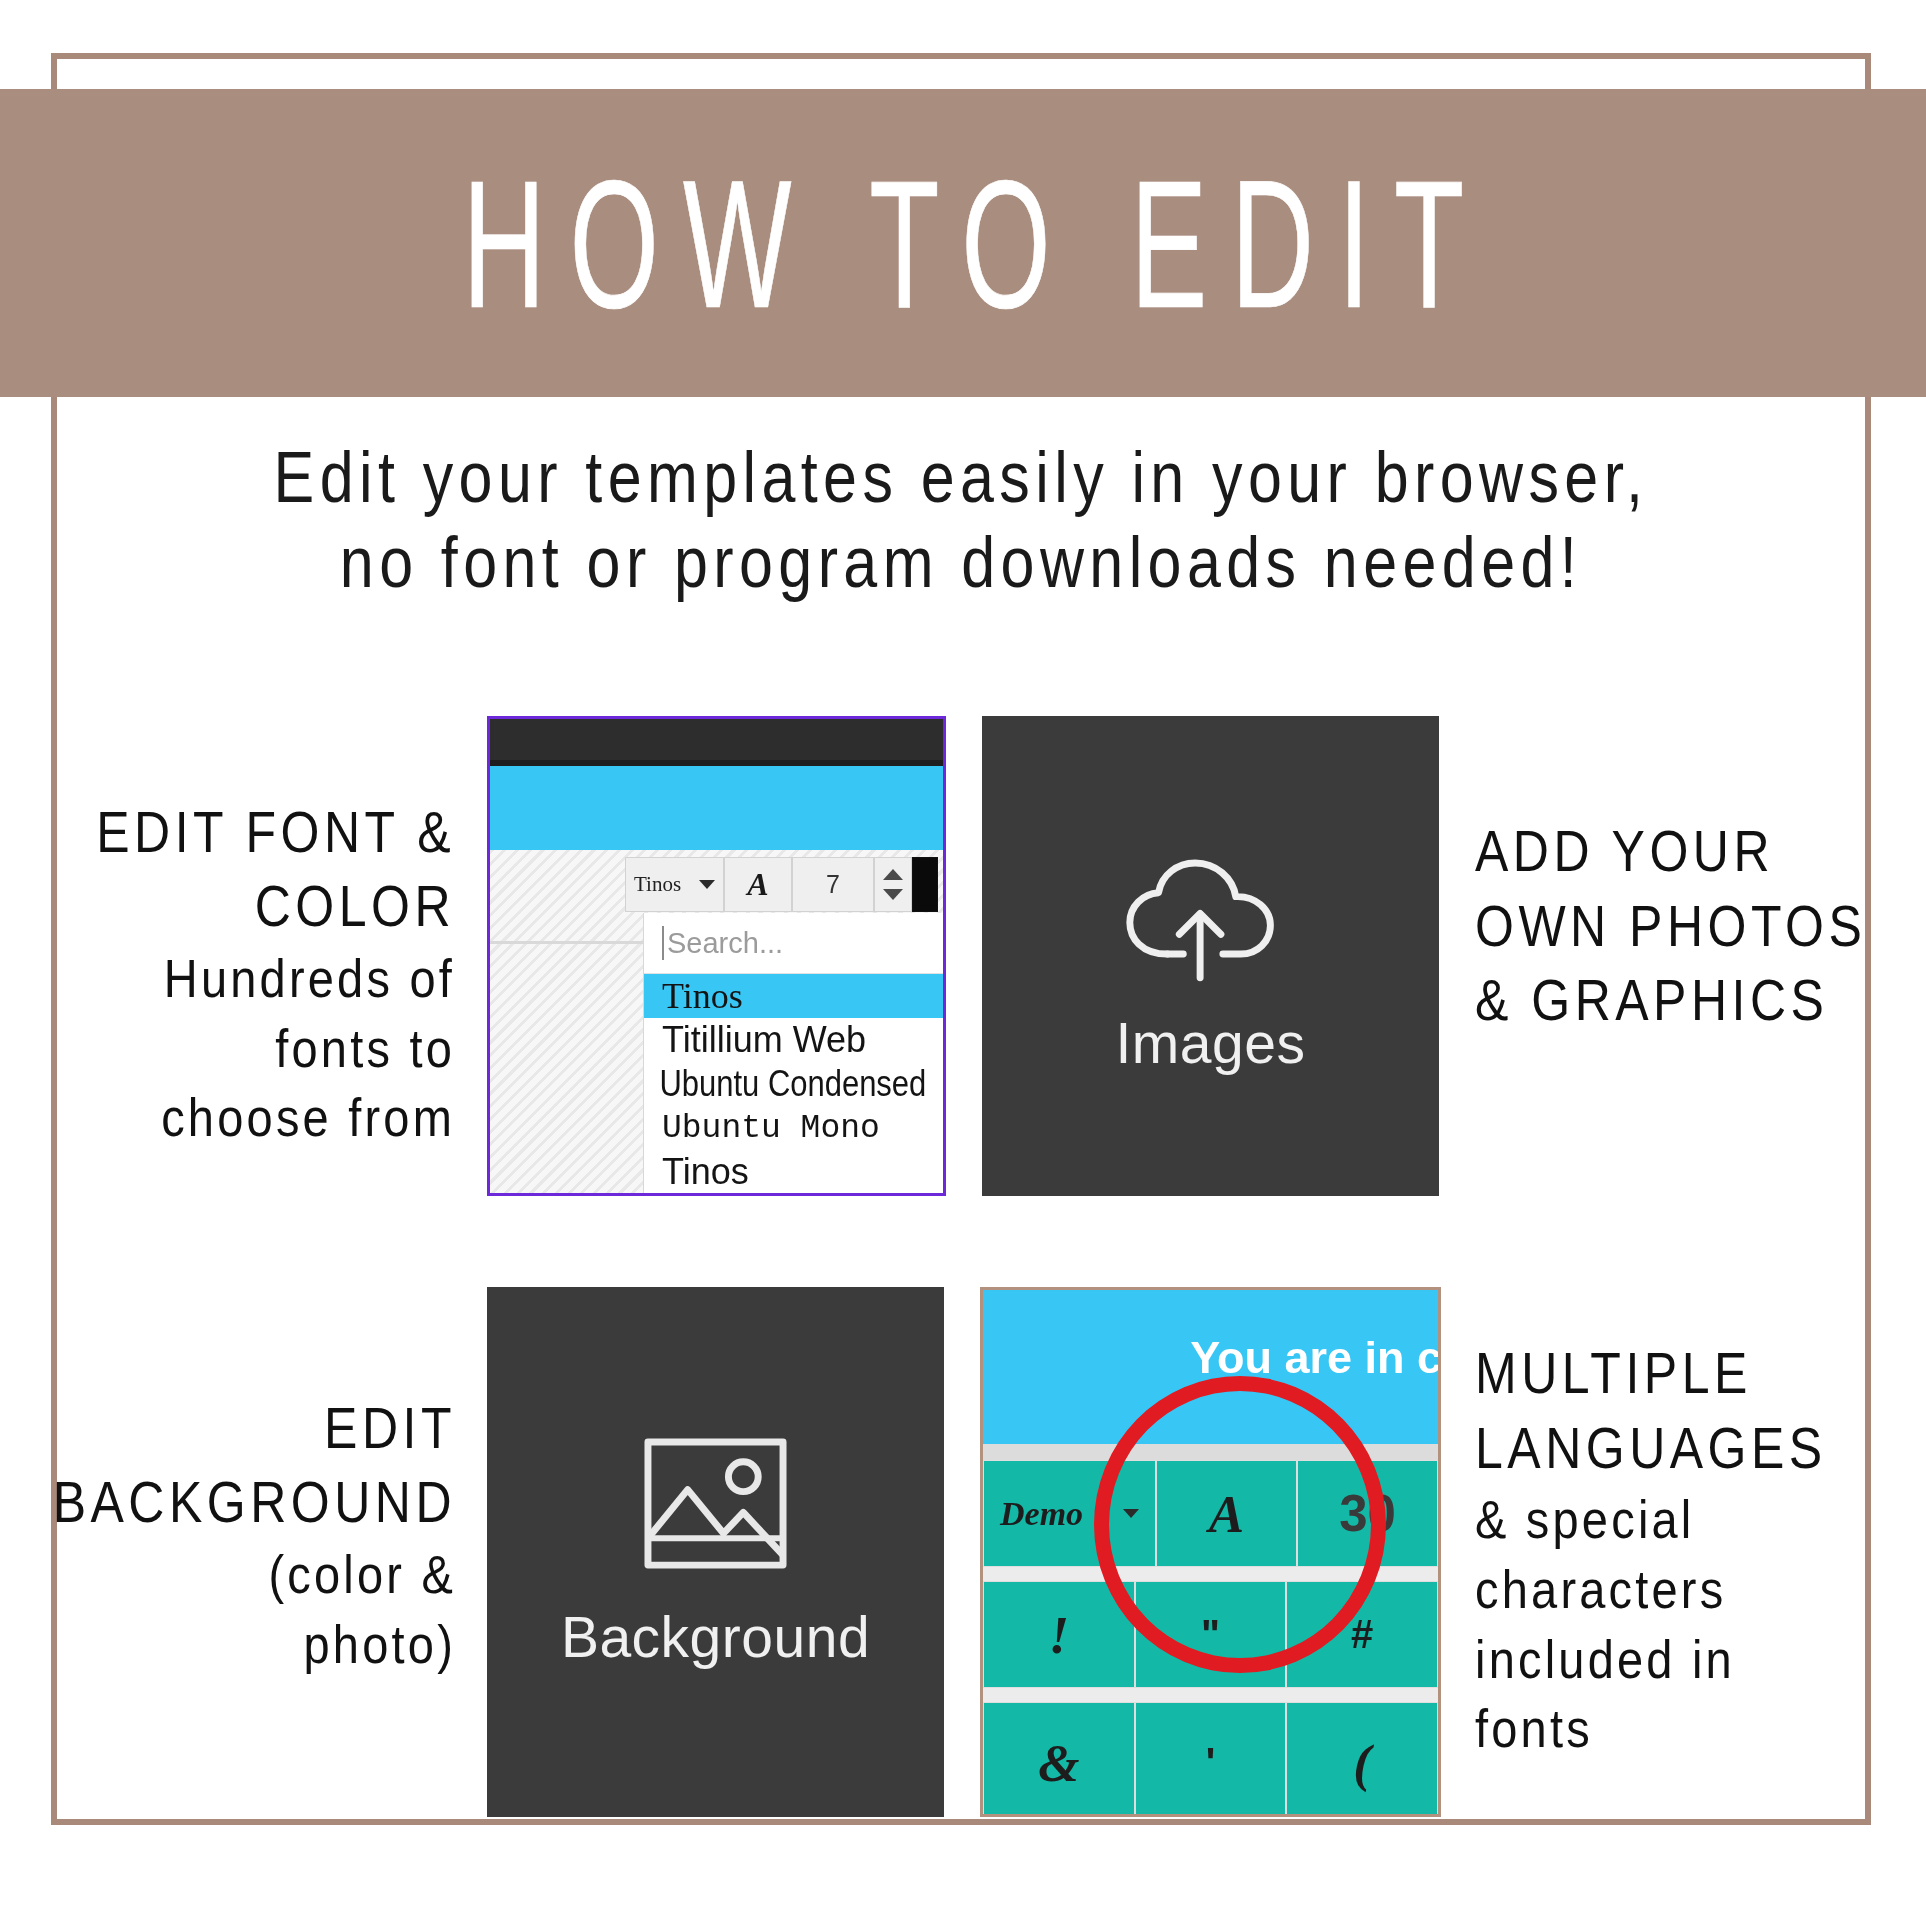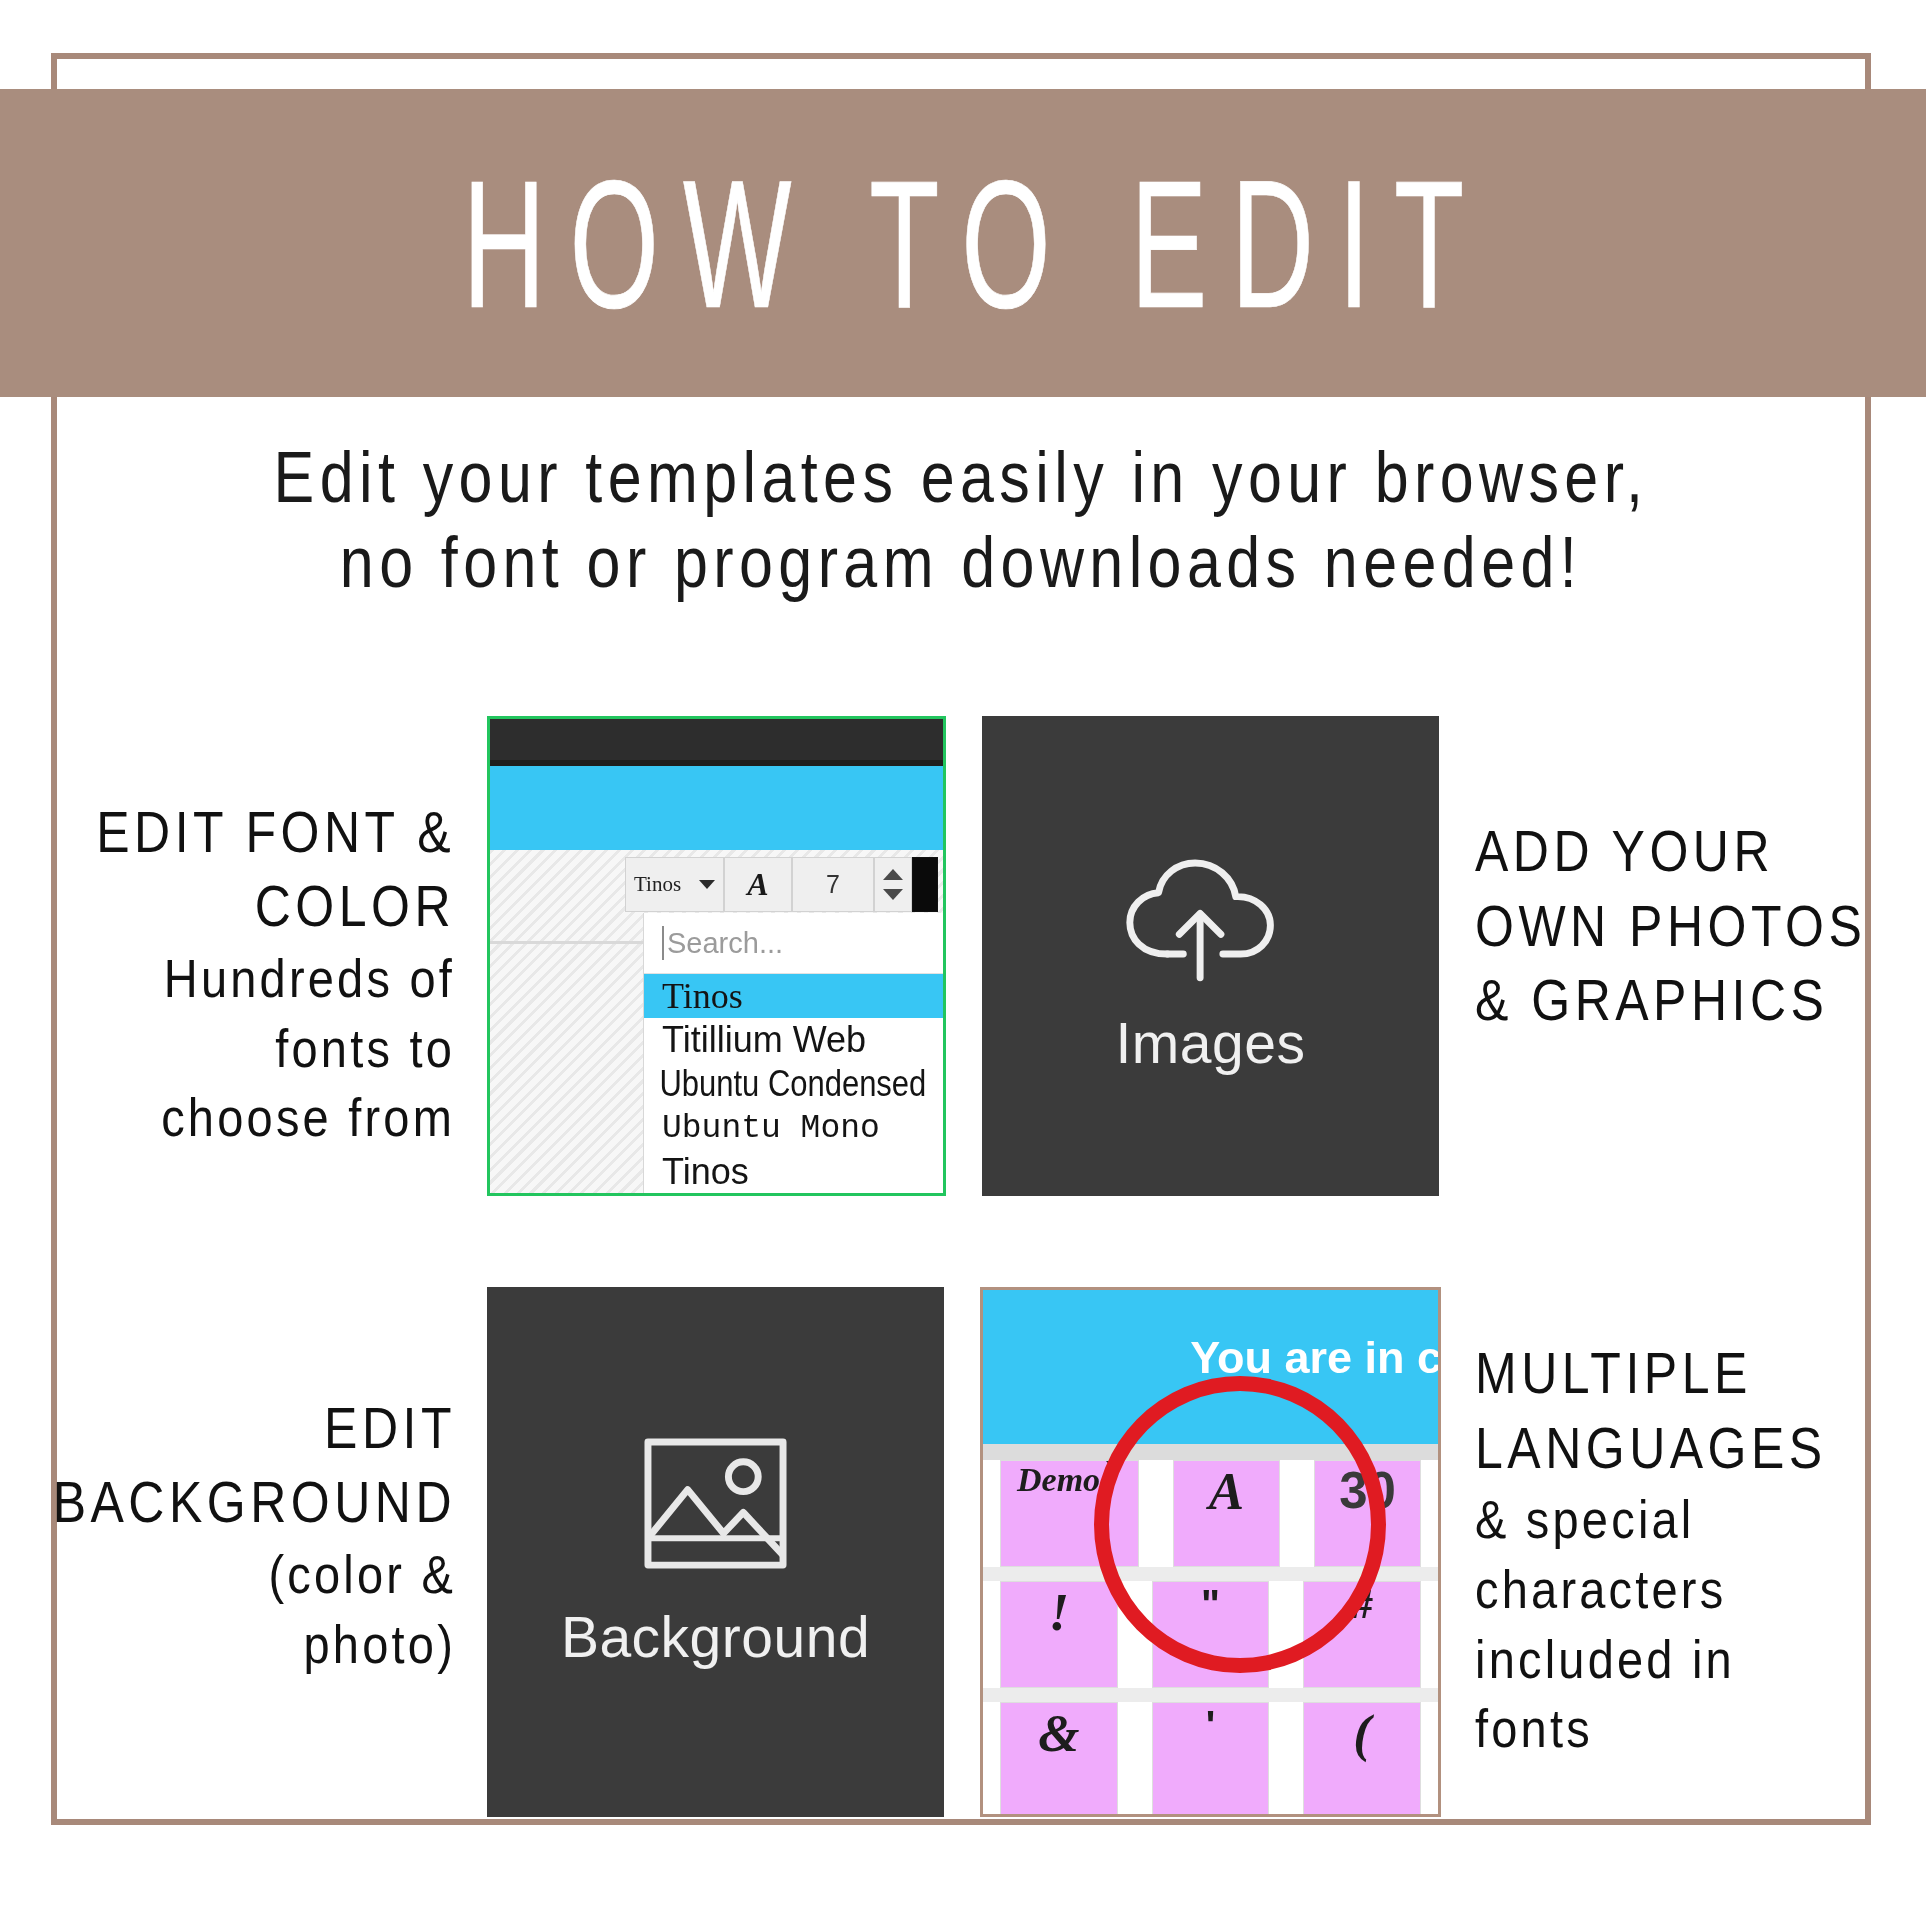--- a/index.html
+++ b/index.html
@@ -70,21 +70,21 @@
   }
   .align-right{text-align:right;}
   .align-left{text-align:left;}
 
   
   .panel{position:absolute;box-sizing:border-box;overflow:hidden;}
 
   
   #font-panel{
     left:487px;top:716px;width:459px;height:480px;
-    border:3px solid #22c55e;background:#fff;
+    border:3px solid #6d28d9;background:#fff;
   }
   #fp-titlebar{position:absolute;left:0;top:0;width:100%;height:41px;background:#2d2d2d;}
   #fp-titlebar-shadow{position:absolute;left:0;top:41px;width:100%;height:6px;background:#1e1e1e;}
   #fp-blue{position:absolute;left:0;top:47px;width:100%;height:84px;background:#38c6f4;}
   #fp-canvas{
     position:absolute;left:0;top:131px;width:100%;bottom:0;
     background:
       repeating-linear-gradient(135deg,
         #e8e8e8 0px,#e8e8e8 3px,#f7f7f7 3px,#f7f7f7 9px);
   }
@@ -147,22 +147,22 @@
   #kb-blue{position:absolute;left:0;top:0;width:100%;height:154px;background:#38c6f4;}
   #kb-blue-text{
     position:absolute;right:-4px;top:42px;color:#fff;
     font-family:"Liberation Sans",sans-serif;font-size:45px;white-space:nowrap;
   }
   #kb-sep{position:absolute;left:0;top:154px;width:100%;height:16px;background:#dcdcdc;}
   #kb-rows{position:absolute;left:0;top:170px;width:100%;bottom:0;}
   .kb-row{display:flex;height:121px;border-bottom:14px solid #ececec;box-sizing:border-box;}
   .kb-row:last-child{border-bottom:none;}
   .kb-key{
-    flex:1;margin:0 17px;background:#f0abfc;border:1px solid #dedede;
-    display:flex;align-items:flex-start;justify-content:center;box-sizing:border-box;
+    flex:1;margin:0 0;background:#14b8a6;border:1px solid #dedede;
+    display:flex;align-items:center;justify-content:center;box-sizing:border-box;
   }
   .kb-key span{font-family:"Liberation Serif",serif;font-style:italic;font-size:53px;color:#1d1d1d;}
   .kb-key.small span{font-size:40px;font-style:normal;font-family:"Liberation Sans",sans-serif;}
   .kb-key.demo{justify-content:space-between;padding:0 16px;}
   .kb-key.demo .demo-txt{
     font-family:"Liberation Serif",serif;font-style:italic;font-size:34px;color:#1d1d1d;
   }
   .kb-key.num span{font-family:"Liberation Sans",sans-serif;font-style:normal;font-size:51px;color:#3a3a3a;}
   #red-circle{
     position:absolute;left:1094px;top:1376px;width:292px;height:297px;

